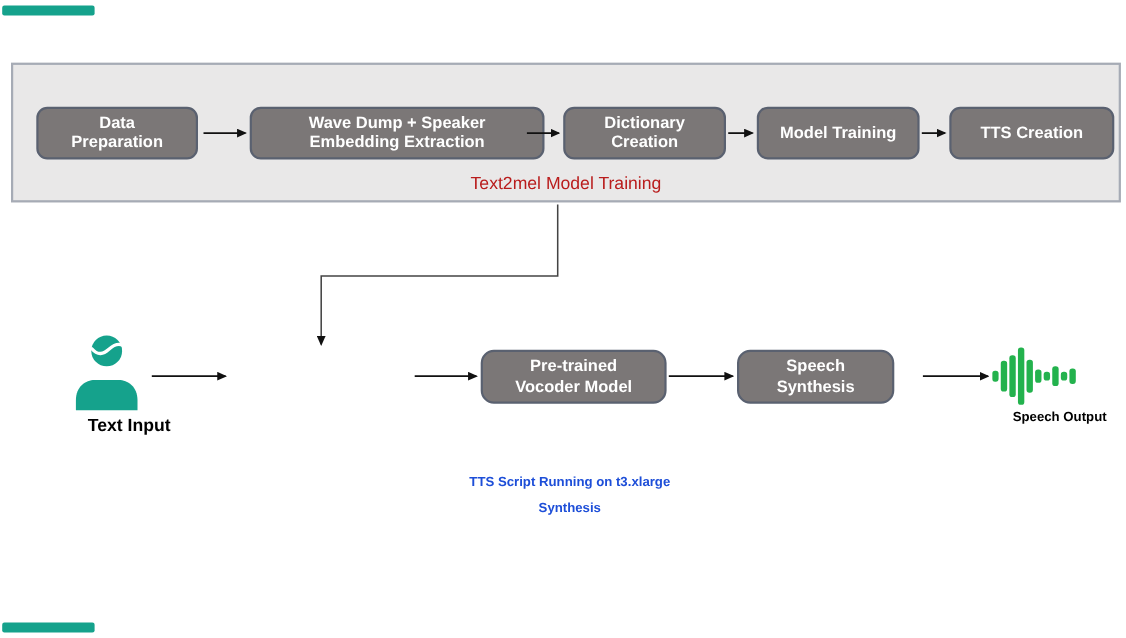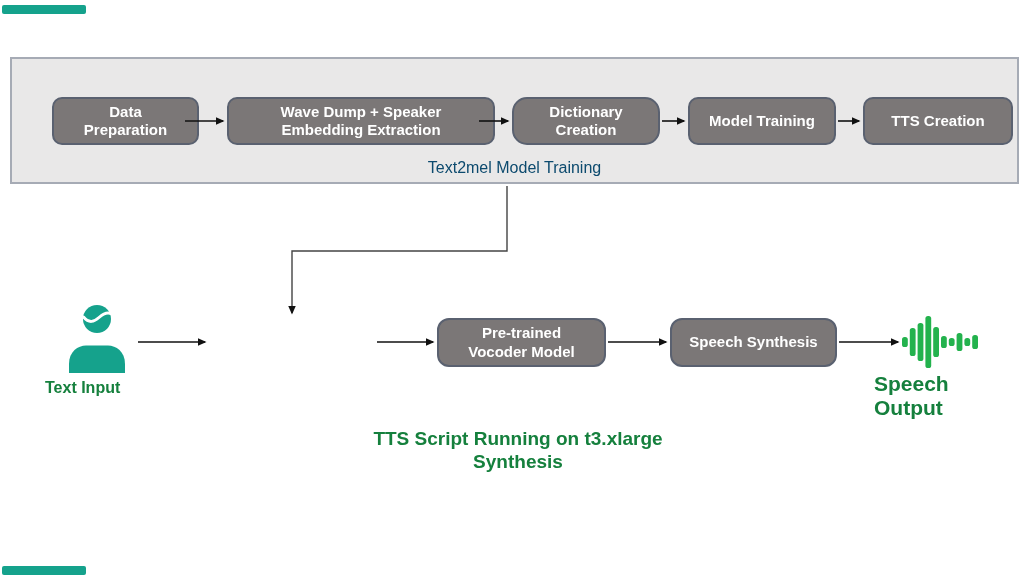--- a/index.html
+++ b/index.html
@@ -23,47 +23,47 @@
   }
   .deco-bar.top{top:5px;}
   .deco-bar.bottom{top:566px;}
   .panel{
     position:absolute;left:10px;top:57px;width:1009px;height:127px;
     background:var(--panel-fill);border:2px solid var(--panel-border);
     box-sizing:border-box;
   }
   .panel-label{
     position:absolute;left:10px;top:159px;width:1009px;
-    text-align:center;font-size:16px;color:#0c4a6e;font-weight:400;
+    text-align:center;font-size:16px;color:#b91c1c;font-weight:400;
   }
   .node{
     position:absolute;box-sizing:border-box;
     background:var(--box-fill);border:2px solid var(--box-border);
     border-radius:10px;color:#ffffff;font-weight:700;font-size:15px;
     line-height:1.22;display:flex;align-items:center;justify-content:center;
     text-align:center;padding:2px 12px;
   }
   .row-top{top:97px;height:48px;}
   .row-bottom{top:318px;height:49px;border-radius:12px;}
-  .n-dataprep{left:52px;width:147px;}
+  .n-dataprep{left:33px;width:147px;}
   .n-wavedump{left:227px;width:268px;}
-  .n-dict{left:512px;width:148px;border-radius:15px;}
+  .n-dict{left:512px;width:148px;}
   .n-train{left:688px;width:148px;}
   .n-ttsdec{left:863px;width:150px;}
   .n-text2mel{left:209px;width:166px;}
   .n-vocoder{left:437px;width:169px;text-align:center;}
-  .n-speechsynth{left:670px;width:167px;}
+  .n-speechsynth{left:670px;width:143px;}
   .io-label{
-    position:absolute;font-weight:700;color:#15803d;text-align:left;
+    position:absolute;font-weight:700;color:#000000;text-align:right;
   }
   .lbl-textinput{left:45px;top:379px;width:110px;font-size:16px;}
-  .lbl-speechout{left:874px;top:372px;width:132px;font-size:21px;}
+  .lbl-speechout{left:874px;top:372px;width:132px;font-size:12px;}
   .caption{
     position:absolute;left:318px;top:427px;width:400px;text-align:center;
-    font-weight:700;font-size:19px;color:#15803d;line-height:23px;
+    font-weight:700;font-size:12px;color:#1d4ed8;line-height:23px;
   }
   .icon-wrap{position:absolute;}
   .person-icon{left:64px;top:302px;width:70px;height:72px;}
   .wave-icon{left:902px;top:312px;width:80px;height:60px;}
   svg.overlay{position:absolute;left:0;top:0;width:1024px;height:580px;pointer-events:none;}
 </style>
 </head>
 <body>
 
 <div class="canvas">

